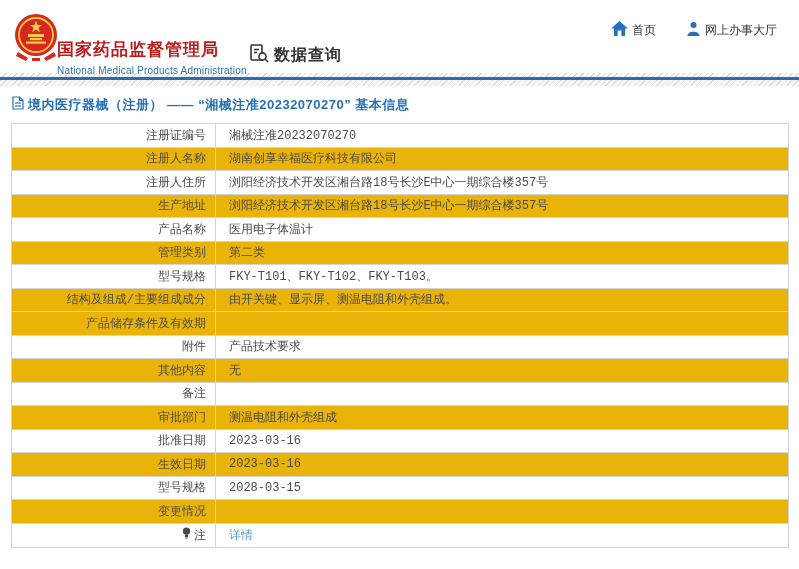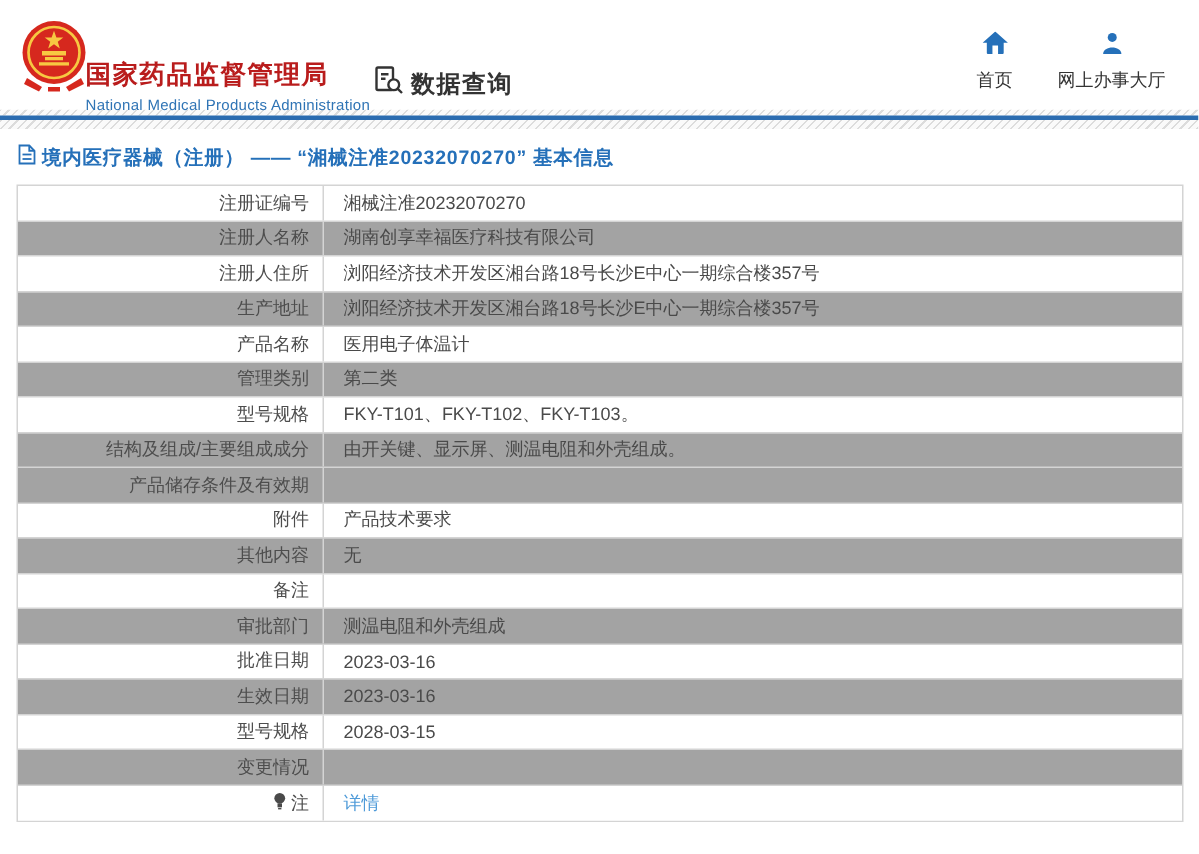--- a/index.html
+++ b/index.html
@@ -8,39 +8,39 @@
 
   
   .site-header { position:relative; height:73px; background:#fff; }
   .emblem { position:absolute; left:12px; top:12px; width:48px; height:50px; }
   .title-block { position:absolute; left:57px; top:16px; }
   .title-cn { color:#b91c1c; font-size:17px; font-weight:bold; letter-spacing:1px; line-height:24px;margin-top:22px; }
   .title-en { color:#2f74b5; font-size:10px; margin-top:3px; letter-spacing:0.2px; }
   .data-query { position:absolute; left:249px; top:43px; display:flex; align-items:center; gap:4px; }
   .data-query-label { color:#333; font-size:16px; font-weight:bold; letter-spacing:1px; }
   .header-nav { position:absolute; right:22px; top:21px; display:flex; gap:30px; }
-  .nav-item { display:flex; flex-direction:column; align-items:center; gap:4px; cursor:pointer; }
+  .nav-item { display:flex; flex-direction:row; align-items:center; gap:4px; cursor:pointer; }
   .nav-item .nav-label { font-size:12px; color:#333; white-space:nowrap; }
 
   
   .hatch { height:4px;
     background:repeating-linear-gradient(135deg,#dcdcdc 0 1px,#fafafa 1px 4px); }
   .hatch.thick { height:6px; }
   .blue-line { height:3px; background:#2b6cb0; }
 
   
   .breadcrumb { margin:10px 0 0 12px; height:18px; display:flex; align-items:center; gap:4px; }
   .breadcrumb-text { color:#2570b9; font-size:13px; font-weight:bold; letter-spacing:0.5px; }
 
   
   .info-table { margin:9px 0 0 11px; width:778px;
     border:1px solid #d4d4d4; }
-  .row { display:flex; height:23.5px; background:#fff; }
+  .row { display:flex; height:23.5px; background:#fff;font-family:Liberation Mono, monospace; }
   .row:not(:last-child) { border-bottom:1px solid #d4d4d4; }
-  .row.alt { background:#a3a3a3;justify-content:center; }
+  .row.alt { background:#eab308;justify-content:center; }
   .cell-label { width:204px; padding-right:9px; border-right:1px solid #d4d4d4;
     display:flex; align-items:center; justify-content:flex-end; gap:3px;
     font-size:12px; color:#4d4d4d; white-space:nowrap; }
   .cell-value { flex:1; padding-left:13px; display:flex; align-items:center;
     font-size:12px; color:#4a4a4a; white-space:nowrap; }
   .detail-link { color:#4f9bd9; text-decoration:none; cursor:pointer; }
 </style>
 </head>
 <body>
 

